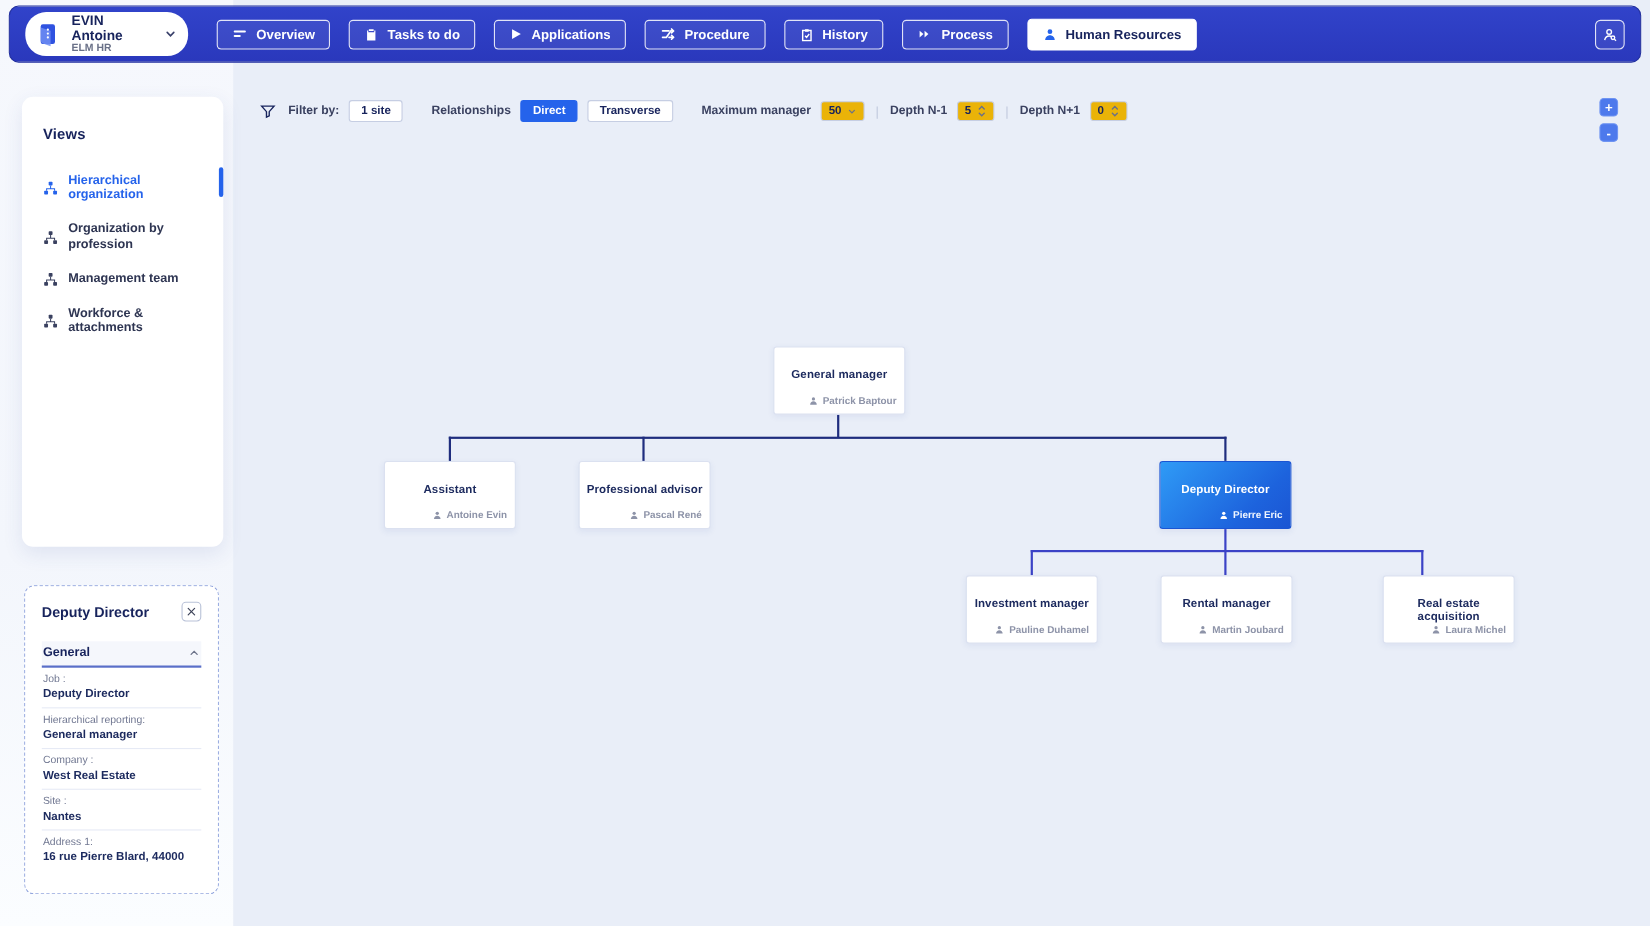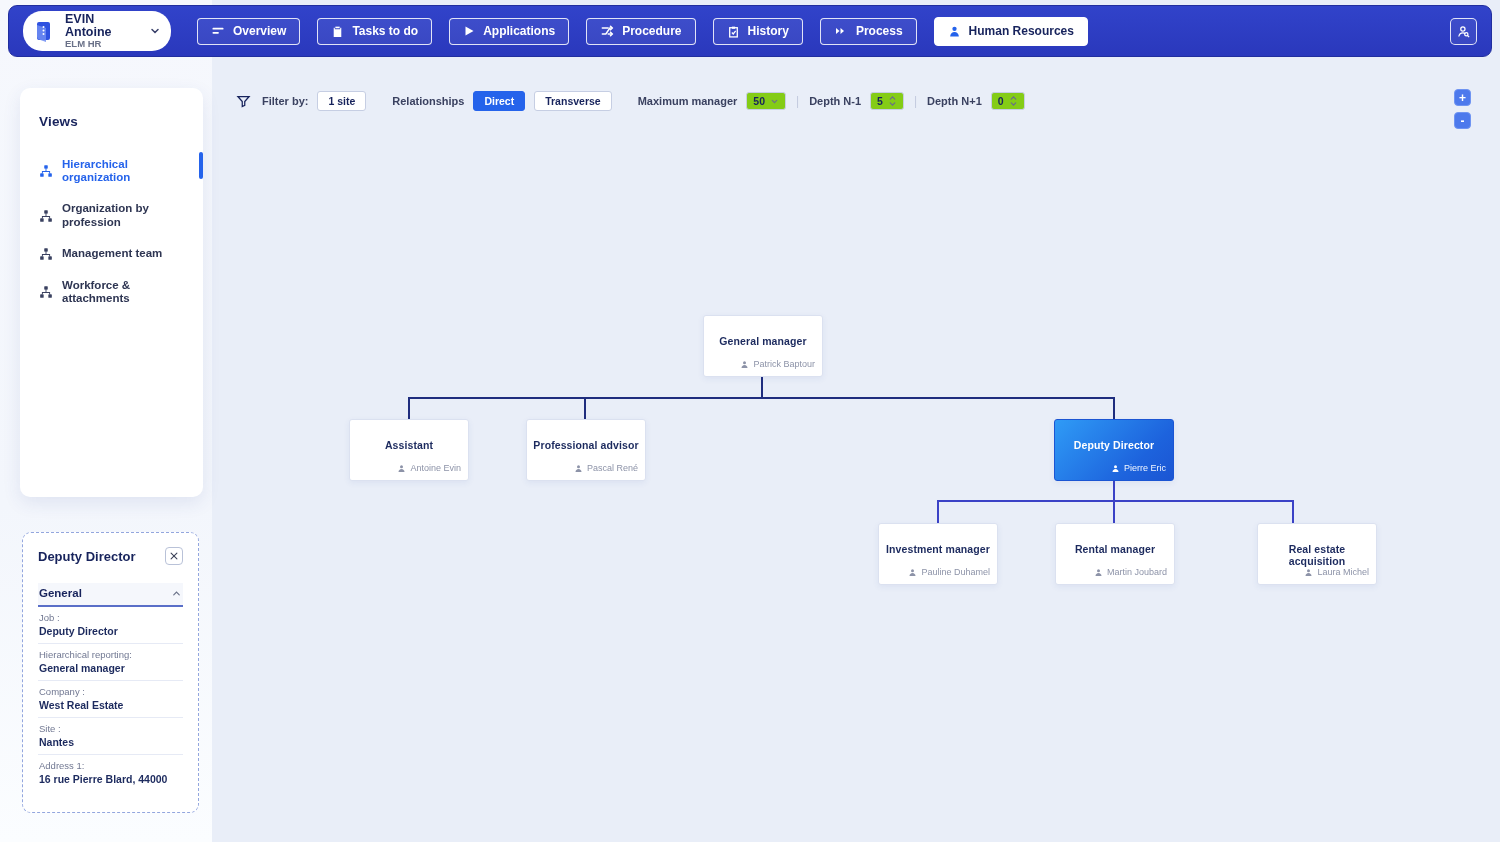--- a/index.html
+++ b/index.html
@@ -78,21 +78,21 @@
   .filterbar .lbl{ font-weight:bold; color:#3a4160; }
   .chip{
     background:#fff; border:1px solid #c6cee3; border-radius:3px;
     font-size:10.5px; font-weight:bold; color:#17235c; padding:3px 10px; cursor:pointer;
     font-family:"Liberation Sans",sans-serif;
   }
   .chip.primary{ background:#2563eb; border-color:#2563eb; color:#fff; }
   .funnel{ display:inline-flex; color:#17235c; margin-right:2px; }
   .sep{ color:#c2cade; font-size:12px; padding:0 1px; }
   .ctl{
-    background:#84cc16; border:1px solid #c6cee3; border-radius:3px;
+    background:#eab308; border:1px solid #c6cee3; border-radius:3px;
     display:inline-flex; align-items:center; gap:5px; padding:2px 6px;
     font-size:10.5px; font-weight:bold; color:#17235c; cursor:pointer;
   }
   .ctl .arr{ display:inline-flex; color:#6a7188; }
 
   
   .zoombtn{
     position:absolute; right:29px; width:17px; height:17px;
     background:#4d79ec; color:#fff; border:1px solid #6f94f2; border-radius:4px;
     font-size:12px; font-weight:bold; line-height:14px; text-align:center; cursor:pointer;
@@ -108,21 +108,21 @@
     background:#fff; border:1px solid #dbe1f0; border-radius:3px;
     box-shadow:0 2px 6px rgba(45,65,150,0.07); cursor:pointer;
   }
   .node-title{
     text-align:center; font-size:10.5px; font-weight:bold; color:#1c2a5e;
     margin-top:19px; padding:0 4px; letter-spacing:.1px;
   }
   .node-person{
     position:absolute; right:7px; bottom:7px;
     display:flex; align-items:center; gap:4px;
-    font-size:9px; color:#8d93a8; font-weight:normal;
+    font-size:9px; color:#8d93a8; font-weight:bold;
   }
   .node-person .p-ic{ display:inline-flex; color:#8d93a8; }
   .node.selected{
     background:linear-gradient(135deg,#2f9bf6 0%, #1d63dd 70%, #1b55d3 100%);
     border:1px solid #1b55d3;
   }
   .node.selected .node-title{ color:#fff; }
   .node.selected .node-person{ color:#f0f6ff; }
   .node.selected .node-person .p-ic{ color:#fff; }
   .conn{ position:absolute; }

